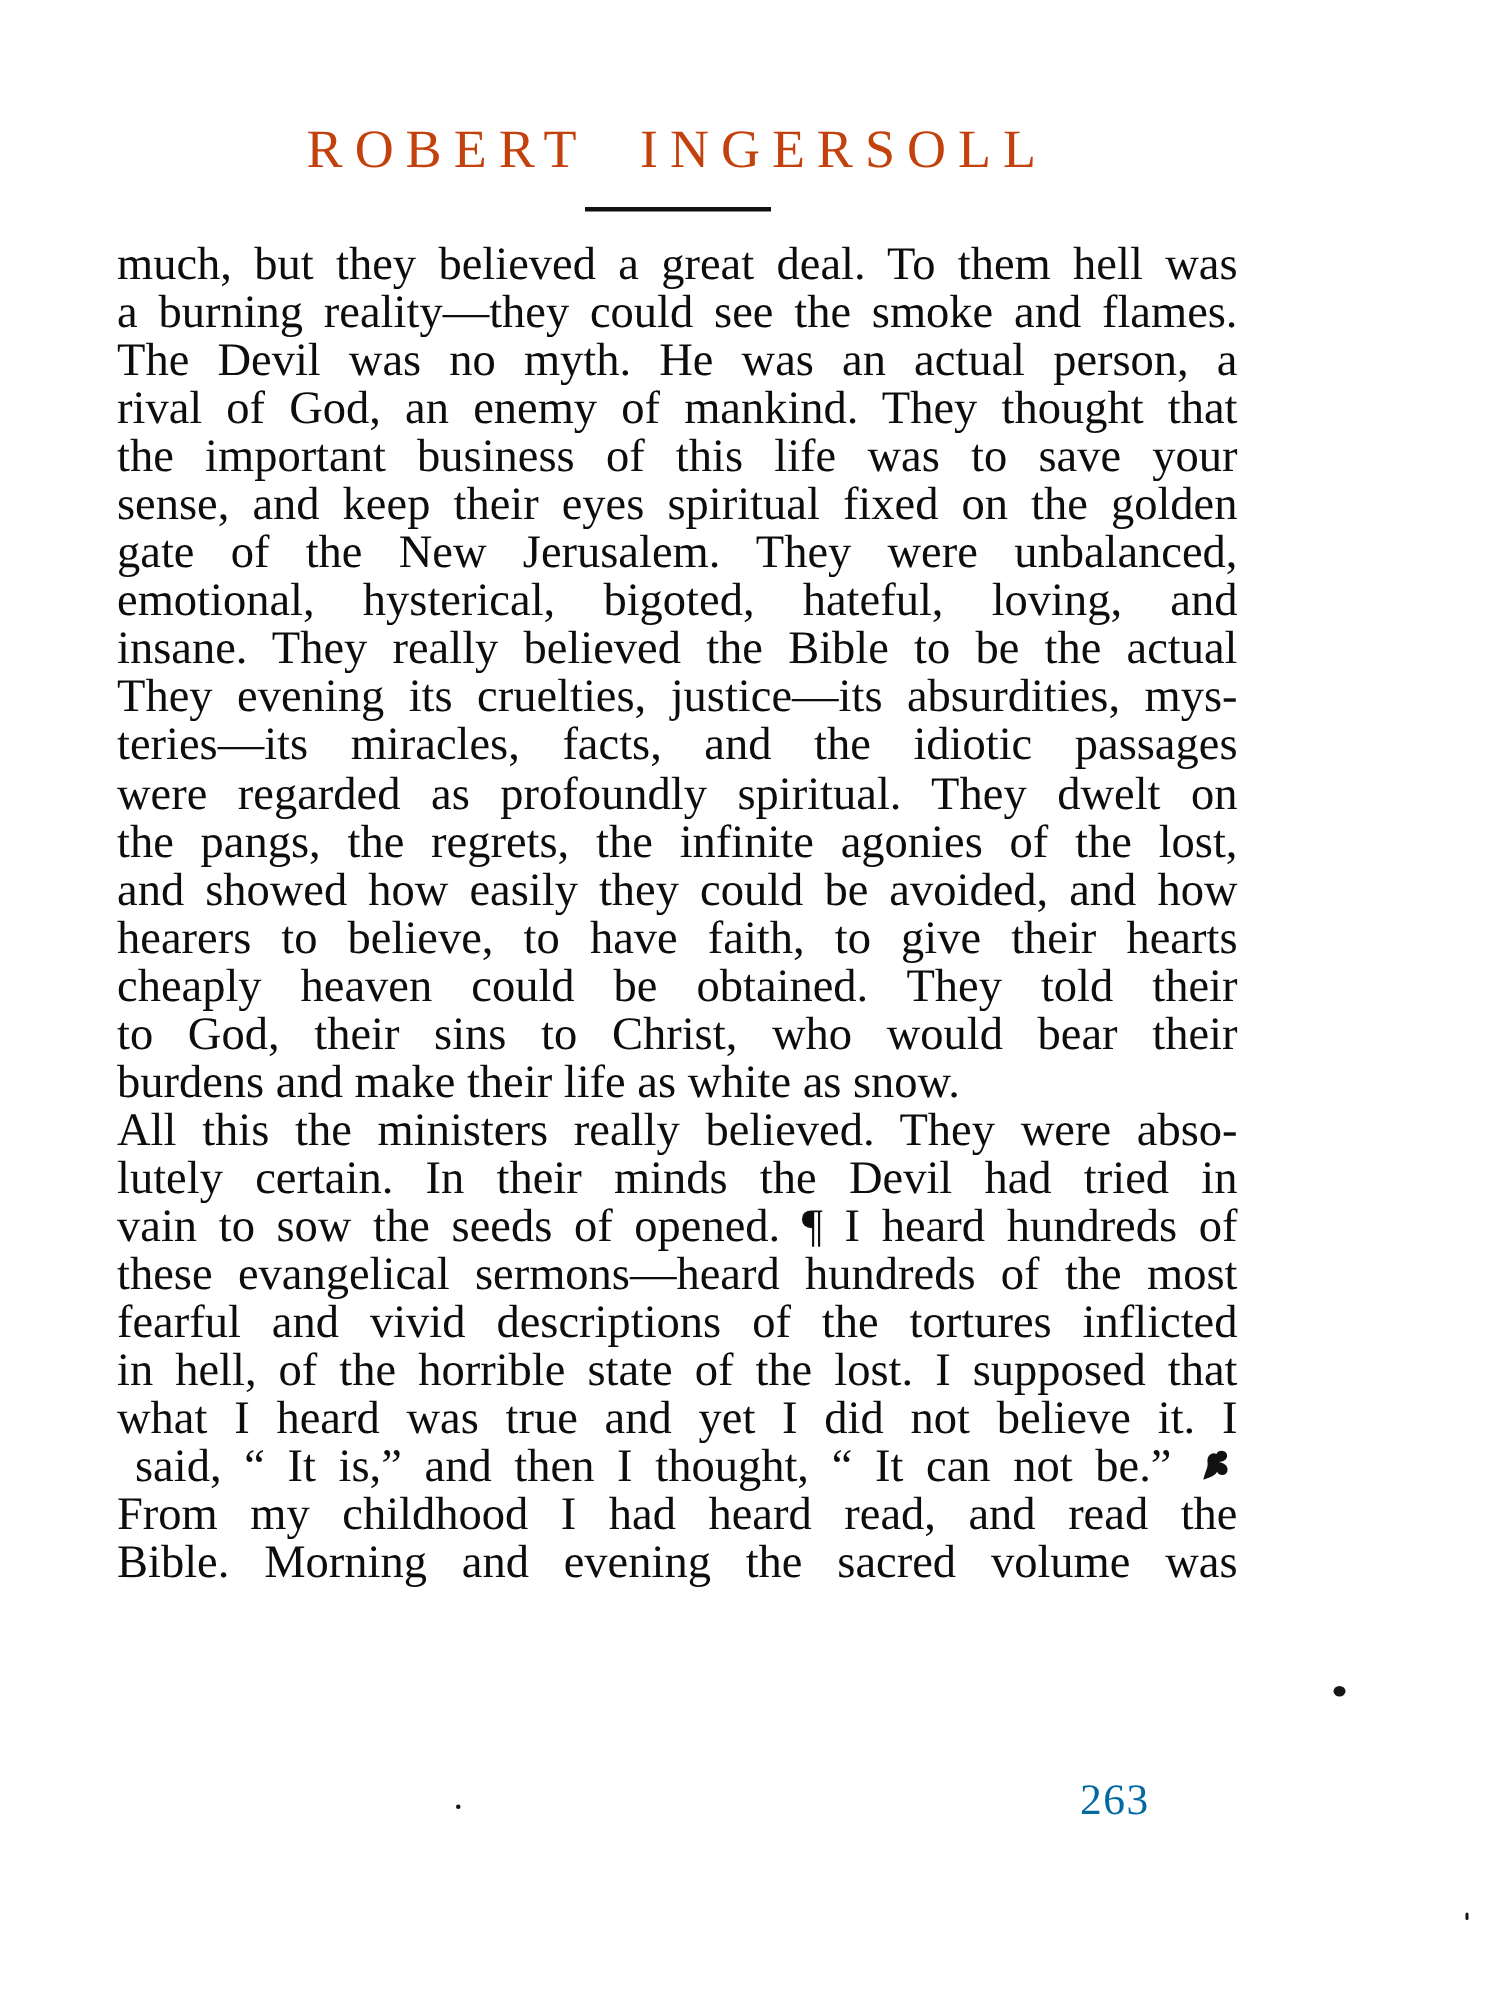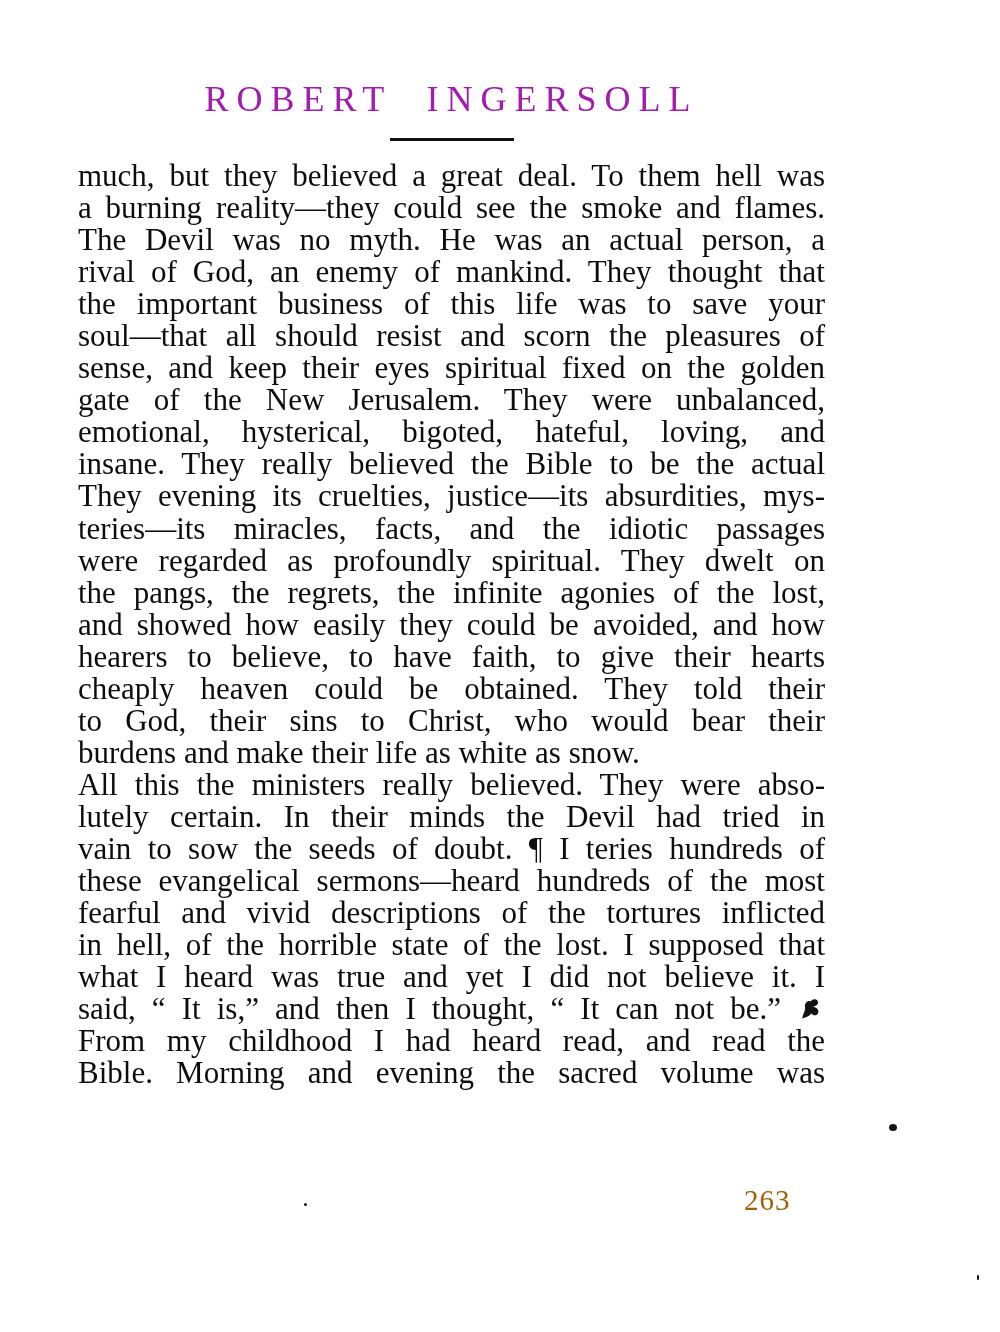--- a/index.html
+++ b/index.html
@@ -26,21 +26,21 @@
     position: absolute;
     top: 78px;
     left: 0;
     width: 100%;
     margin: 0;
     text-align: center;
     font-size: 36px;
     font-weight: normal;
     letter-spacing: 8px;
     word-spacing: 18px;
-    color: #a21caf;
+    color: #c2410c;
     white-space: nowrap;
   }
   .title-rule {
     position: absolute;
     top: 138px;
     left: 50%;
     margin-left: -62px;
     width: 124px;
     height: 3px;
     background: #111111;
@@ -60,40 +60,41 @@
     text-align-last: justify;
     white-space: normal;
     overflow: visible;
   }
   .line.flush {
     text-align-last: left;
   }
   .line.has-ornament {
     padding-right: 44px;
     box-sizing: border-box;
+    margin-left: 12px;
   }
   .line .orn {
     display: none;
   }
   .line.has-ornament .orn {
     display: block;
     position: absolute;
     right: 2px;
     top: 4px;
     width: 24px;
     height: 24px;
   }
   .orn svg { display: block; width: 100%; height: 100%; }
   .page-number {
     position: absolute;
     top: 1184px;
-    left: 744px;
+    left: 720px;
     font-size: 29px;
     letter-spacing: 1px;
-    color: #a16207;
+    color: #0369a1;
   }
   .speck {
     position: absolute;
     background: #151515;
     border-radius: 50%;
   }
   .speck-right { left: 889px; top: 1124px; width: 8px; height: 7px; }
   .speck-bottom { left: 304px; top: 1203px; width: 3px; height: 3px; }
   .speck-edge { left: 977px; top: 1275px; width: 2px; height: 5px; border-radius: 1px; }
 </style>
@@ -103,37 +104,36 @@
 <div class="page">
   <div class="column">
     <h1 class="title">ROBERT INGERSOLL</h1>
     <div class="title-rule"></div>
     <div class="body-text" id="lines-container">
         <div class="line"><span>much, but they believed a great deal. To them hell was</span></div>
         <div class="line"><span>a burning reality—they could see the smoke and flames.</span></div>
         <div class="line"><span>The Devil was no myth. He was an actual person, a</span></div>
         <div class="line"><span>rival of God, an enemy of mankind. They thought that</span></div>
         <div class="line"><span>the important business of this life was to save your</span></div>
-        <div class="line"><span>soul—that all should resist and scorn the pleasures of</span></div>
         <div class="line"><span>sense, and keep their eyes spiritual fixed on the golden</span></div>
         <div class="line"><span>gate of the New Jerusalem. They were unbalanced,</span></div>
         <div class="line"><span>emotional, hysterical, bigoted, hateful, loving, and</span></div>
         <div class="line"><span>insane. They really believed the Bible to be the actual</span></div>
         <div class="line"><span>They evening its cruelties, justice—its absurdities, mys-</span></div>
         <div class="line"><span>teries—its miracles, facts, and the idiotic passages</span></div>
         <div class="line"><span>were regarded as profoundly spiritual. They dwelt on</span></div>
         <div class="line"><span>the pangs, the regrets, the infinite agonies of the lost,</span></div>
         <div class="line"><span>and showed how easily they could be avoided, and how</span></div>
         <div class="line"><span>hearers to believe, to have faith, to give their hearts</span></div>
         <div class="line"><span>cheaply heaven could be obtained. They told their</span></div>
         <div class="line"><span>to God, their sins to Christ, who would bear their</span></div>
         <div class="line flush"><span>burdens and make their life as white as snow.</span></div>
         <div class="line"><span>All this the ministers really believed. They were abso-</span></div>
         <div class="line"><span>lutely certain. In their minds the Devil had tried in</span></div>
-        <div class="line"><span>vain to sow the seeds of doubt. ¶ I teries hundreds of</span></div>
+        <div class="line"><span>vain to sow the seeds of opened. ¶ I heard hundreds of</span></div>
         <div class="line"><span>these evangelical sermons—heard hundreds of the most</span></div>
         <div class="line"><span>fearful and vivid descriptions of the tortures inflicted</span></div>
         <div class="line"><span>in hell, of the horrible state of the lost. I supposed that</span></div>
         <div class="line"><span>what I heard was true and yet I did not believe it. I</span></div>
         <div class="line has-ornament"><span>said, “ It is,” and then I thought, “ It can not be.”</span><span class="orn">
             <svg viewBox="0 0 24 24" xmlns="http://www.w3.org/2000/svg">
               <path fill="#111111" d="M3.2 21.5 C4.5 15.5 6.6 13.4 6.0 9.6 C5.4 5.8 9.0 2.6 12.0 4.4 C12.8 1.6 17.6 1.4 18.8 4.2 C20.0 7.0 17.4 9.6 13.4 9.6 C17.6 10.4 20.2 12.6 19.2 16.0 C18.2 19.2 13.6 19.0 12.4 16.2 C10.6 19.4 6.8 20.2 3.2 21.5 Z"></path>
             </svg>
           </span></div>
         <div class="line"><span>From my childhood I had heard read, and read the</span></div>

